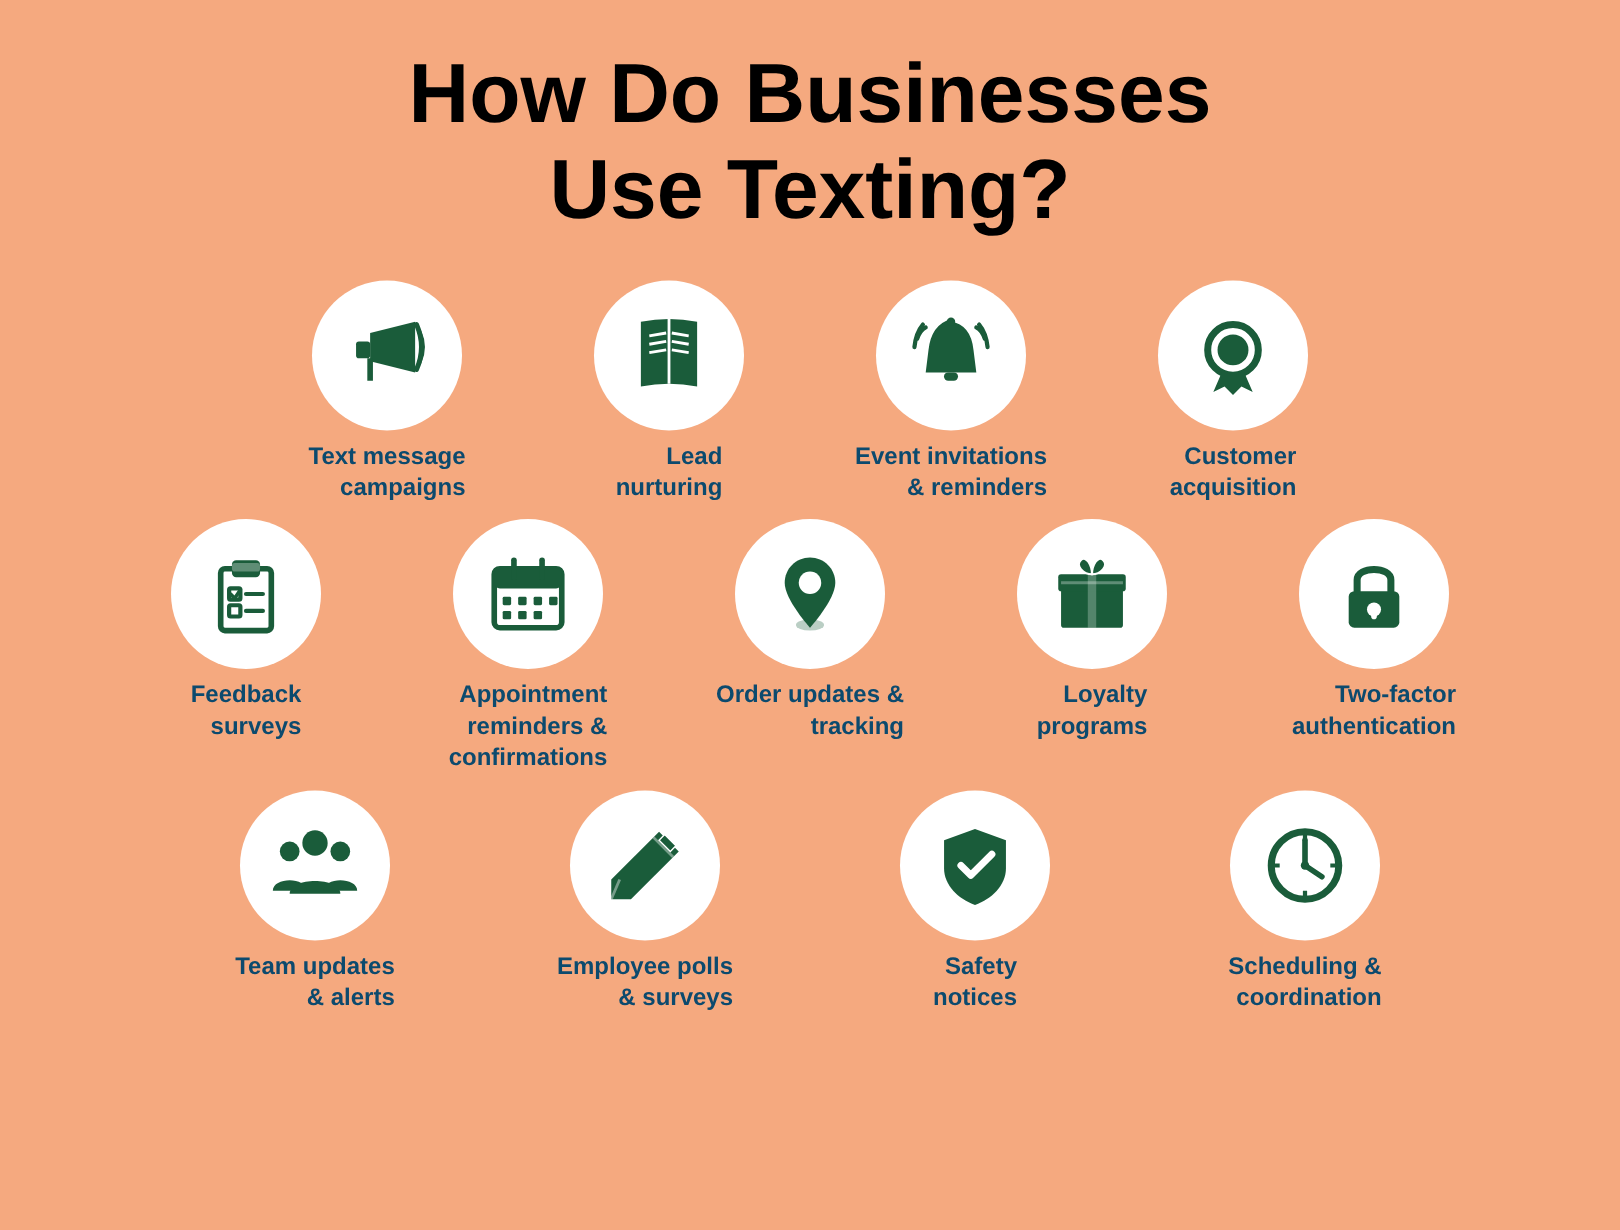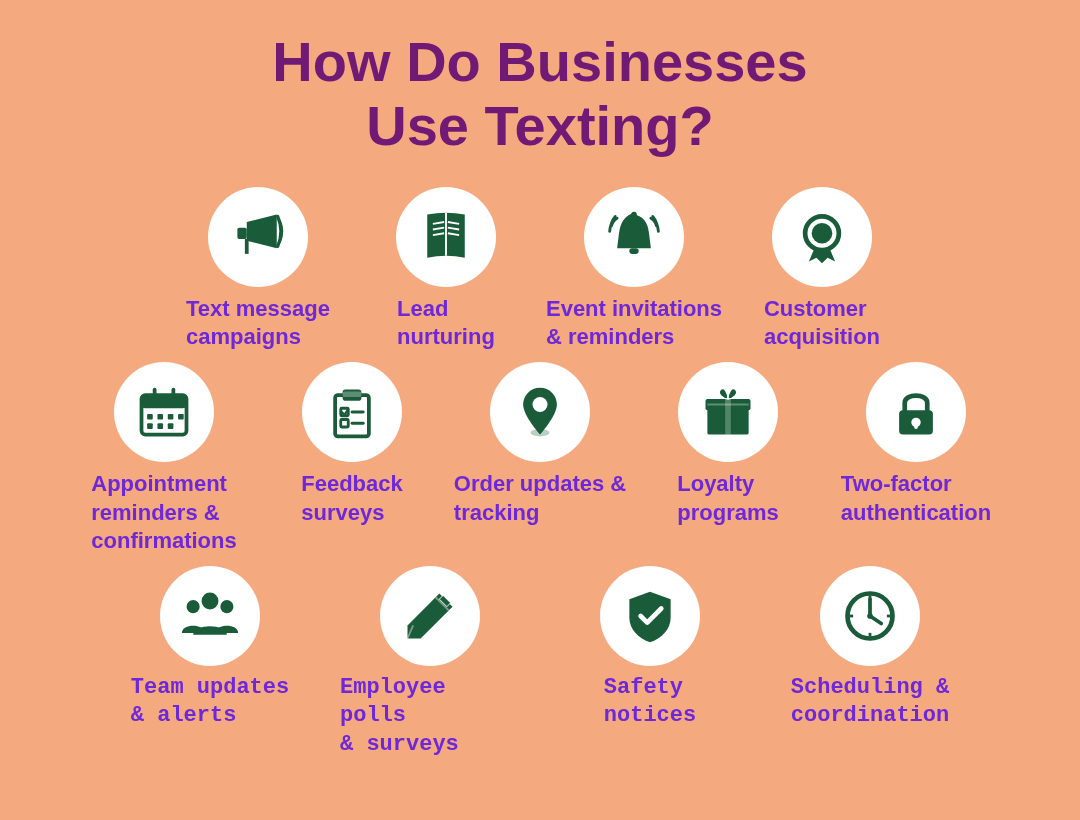--- a/index.html
+++ b/index.html
@@ -12,21 +12,21 @@
       overflow: hidden;
       display: flex;
       flex-direction: column;
       align-items: center;
       padding: 30px 20px 20px;
     }
 
     .title {
       font-size: 56px;
       font-weight: 900;
-      color: #701a75;
+      color: #000000;
       text-align: center;
       line-height: 1.15;
       margin-bottom: 28px;
     }
 
     .grid-container {
       display: flex;
       flex-direction: column;
       gap: 10px;
       width: 100%;
@@ -42,21 +42,20 @@
     .grid-row-5 {
       display: flex;
       justify-content: center;
       gap: 8px;
     }
 
     .grid-row-4 {
       display: flex;
       justify-content: center;
       gap: 40px;
-      font-family: Liberation Mono, monospace;
     }
 
     .item {
       display: flex;
       flex-direction: column;
       align-items: center;
       width: 180px;
       gap: 8px;
     }
 
@@ -70,24 +69,24 @@
       justify-content: center;
     }
 
     .icon-circle svg {
       width: 60px;
       height: 60px;
       fill: #1a5c3a;
     }
 
     .item-label {
-      font-size: 22px;
+      font-size: 16px;
       font-weight: 700;
-      color: #6d28d9;
-      text-align: left;
+      color: #0c4a6e;
+      text-align: right;
       line-height: 1.3;
     }
   </style>
 </head>
 <body>
 
 <h1 class="title">
   <span>How Do Businesses</span><br>
   <span>Use Texting?</span>
 </h1>
@@ -154,57 +153,57 @@
     </div>
 
 
   </div>
 
   <div class="grid-row grid-row-5">
 
     <div class="item">
       <div class="icon-circle">
         <svg viewBox="0 0 64 64">
+          <rect x="14" y="14" width="36" height="44" rx="3" fill="none" stroke="#1a5c3a" stroke-width="4"></rect>
+          <rect x="22" y="8" width="20" height="12" rx="3" fill="#1a5c3a"></rect>
+          <rect x="22" y="10" width="20" height="6" rx="2" fill="white" opacity="0.3"></rect>
+
+          <rect x="20" y="28" width="8" height="8" rx="1" fill="none" stroke="#1a5c3a" stroke-width="3"></rect>
+          <path d="M21 32 L24 35 L28 29" stroke="#1a5c3a" stroke-width="2.5" fill="none" stroke-linecap="round"></path>
+          <rect x="20" y="40" width="8" height="8" rx="1" fill="none" stroke="#1a5c3a" stroke-width="3"></rect>
+          <line x1="32" y1="32" x2="44" y2="32" stroke="#1a5c3a" stroke-width="3" stroke-linecap="round"></line>
+          <line x1="32" y1="44" x2="44" y2="44" stroke="#1a5c3a" stroke-width="3" stroke-linecap="round"></line>
+        </svg>
+      </div>
+      <span class="item-label">Feedback<br>surveys</span>
+    </div>
+
+    <div class="item">
+      <div class="icon-circle">
+        <svg viewBox="0 0 64 64">
           <rect x="8" y="14" width="48" height="42" rx="4" fill="none" stroke="#1a5c3a" stroke-width="4"></rect>
           <rect x="8" y="14" width="48" height="14" rx="4" fill="#1a5c3a"></rect>
           <line x1="22" y1="8" x2="22" y2="20" stroke="#1a5c3a" stroke-width="4" stroke-linecap="round"></line>
           <line x1="42" y1="8" x2="42" y2="20" stroke="#1a5c3a" stroke-width="4" stroke-linecap="round"></line>
 
           <rect x="14" y="34" width="6" height="6" rx="1" fill="#1a5c3a"></rect>
           <rect x="25" y="34" width="6" height="6" rx="1" fill="#1a5c3a"></rect>
           <rect x="36" y="34" width="6" height="6" rx="1" fill="#1a5c3a"></rect>
           <rect x="47" y="34" width="6" height="6" rx="1" fill="#1a5c3a"></rect>
           <rect x="14" y="44" width="6" height="6" rx="1" fill="#1a5c3a"></rect>
           <rect x="25" y="44" width="6" height="6" rx="1" fill="#1a5c3a"></rect>
           <rect x="36" y="44" width="6" height="6" rx="1" fill="#1a5c3a"></rect>
         </svg>
       </div>
       <span class="item-label">Appointment<br>reminders &amp;<br>confirmations</span>
     </div>
 
     <div class="item">
       <div class="icon-circle">
         <svg viewBox="0 0 64 64">
-          <rect x="14" y="14" width="36" height="44" rx="3" fill="none" stroke="#1a5c3a" stroke-width="4"></rect>
-          <rect x="22" y="8" width="20" height="12" rx="3" fill="#1a5c3a"></rect>
-          <rect x="22" y="10" width="20" height="6" rx="2" fill="white" opacity="0.3"></rect>
-
-          <rect x="20" y="28" width="8" height="8" rx="1" fill="none" stroke="#1a5c3a" stroke-width="3"></rect>
-          <path d="M21 32 L24 35 L28 29" stroke="#1a5c3a" stroke-width="2.5" fill="none" stroke-linecap="round"></path>
-          <rect x="20" y="40" width="8" height="8" rx="1" fill="none" stroke="#1a5c3a" stroke-width="3"></rect>
-          <line x1="32" y1="32" x2="44" y2="32" stroke="#1a5c3a" stroke-width="3" stroke-linecap="round"></line>
-          <line x1="32" y1="44" x2="44" y2="44" stroke="#1a5c3a" stroke-width="3" stroke-linecap="round"></line>
-        </svg>
-      </div>
-      <span class="item-label">Feedback<br>surveys</span>
-    </div>
-
-    <div class="item">
-      <div class="icon-circle">
-        <svg viewBox="0 0 64 64">
           <path d="M32 6 C22 6 14 14 14 24 C14 36 32 56 32 56 C32 56 50 36 50 24 C50 14 42 6 32 6Z"></path>
           <circle cx="32" cy="24" r="8" fill="white"></circle>
           <ellipse cx="32" cy="54" rx="10" ry="4" fill="#1a5c3a" opacity="0.3"></ellipse>
         </svg>
       </div>
       <span class="item-label">Order updates &amp;<br>tracking</span>
     </div>
 
     <div class="item">
       <div class="icon-circle">

